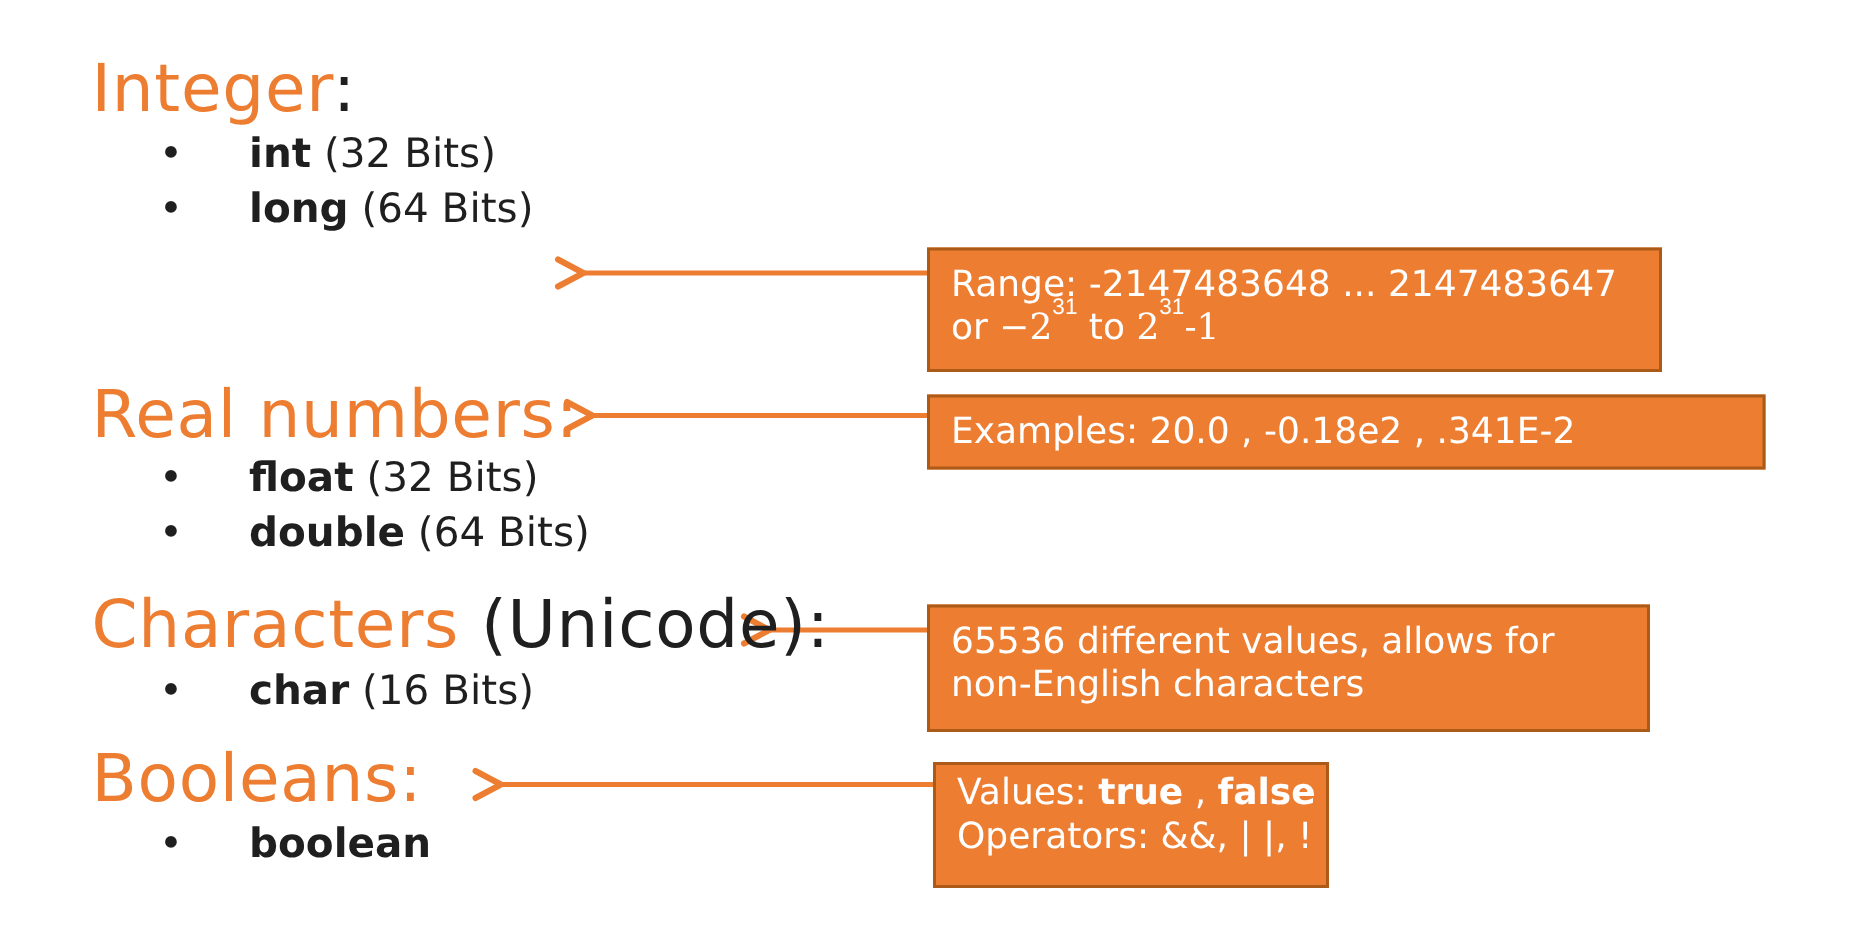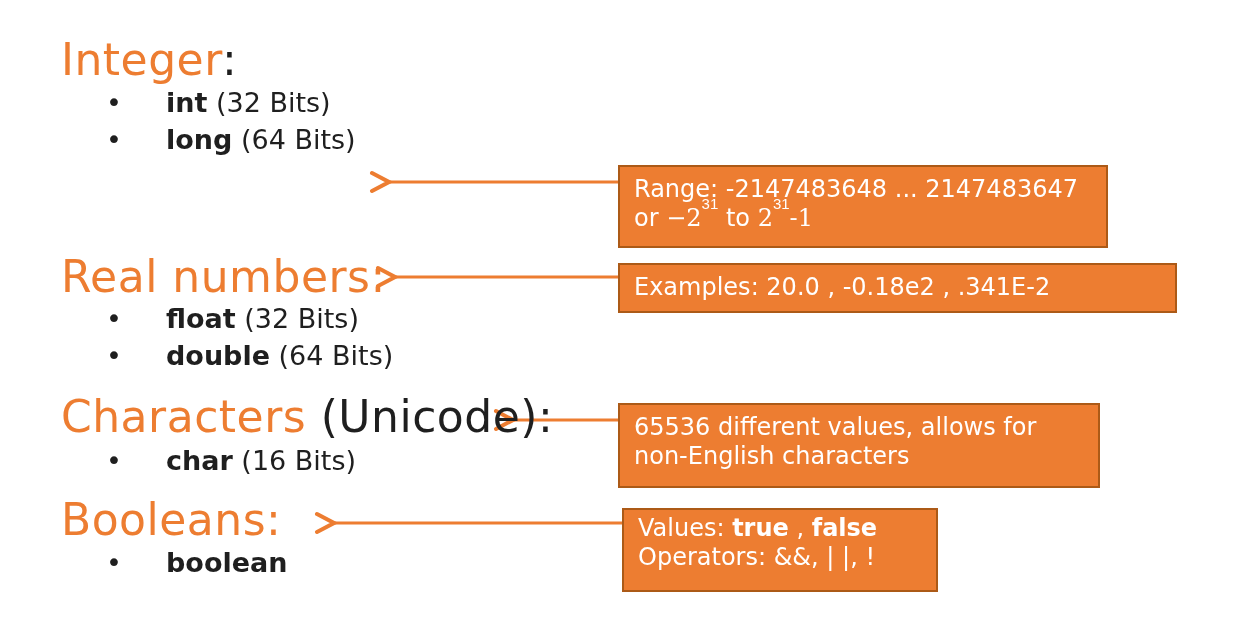--- a/index.html
+++ b/index.html
@@ -115,18 +115,18 @@
 
   <div class="callout" id="box2" style="left:618px;top:263px;width:559px;height:50px">
     <div>Examples: 20.0 , -0.18e2 , .341E-2</div>
   </div>
 
   <div class="callout" id="box3" style="left:618px;top:403px;width:482px;height:85px">
     <div>65536 different values, allows for</div>
     <div>non-English characters</div>
   </div>
 
-  <div class="callout" id="box4" style="left:622px;top:508px;width:316px;height:84px">
+  <div class="callout" id="box4" style="left:622px;top:508px;width:264px;height:84px">
     <div><span>Values: </span><span class="b">true</span><span> , </span><span class="b">false</span></div>
     <div>Operators: &amp;&amp;, | |, !</div>
   </div>
 
 </div>
 
 </body></html>

